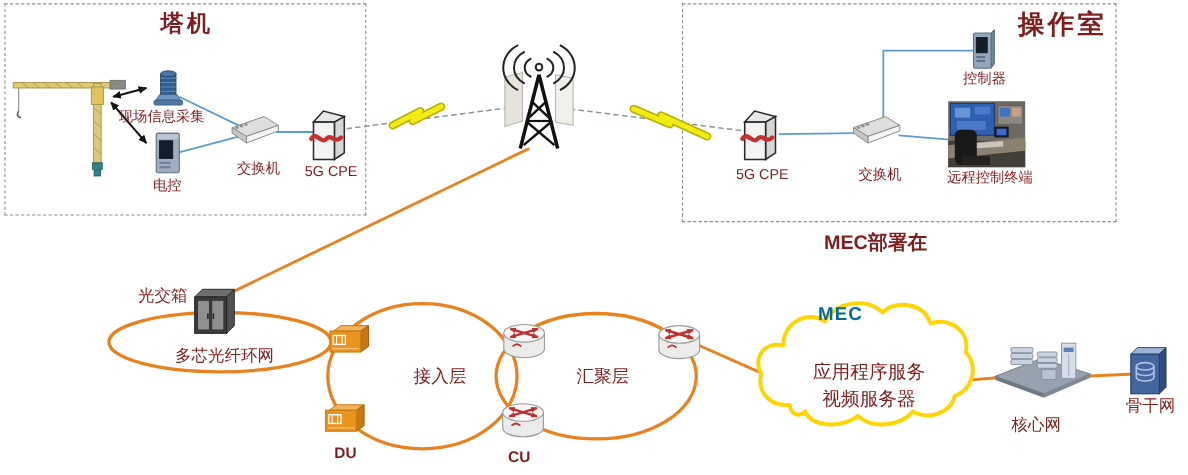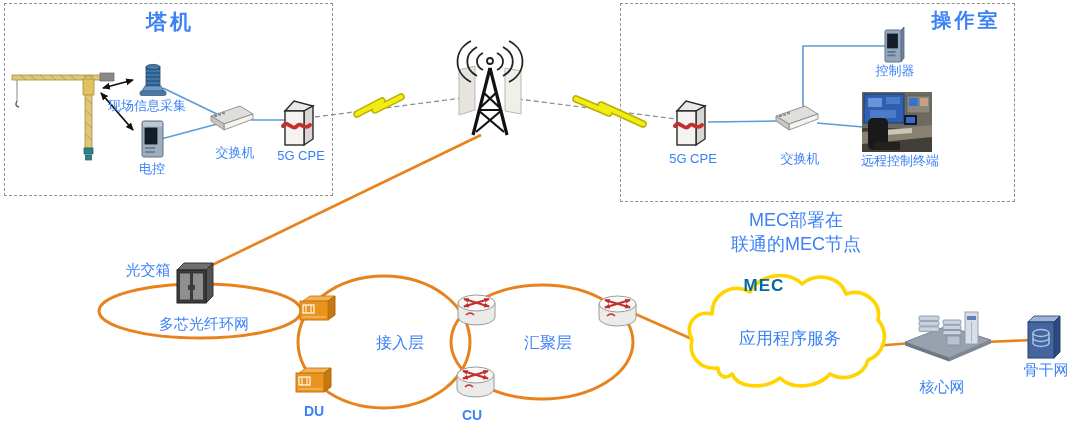--- a/index.html
+++ b/index.html
@@ -1,24 +1,24 @@
 <!DOCTYPE html>
 <html><head>
 <meta charset="utf-8">
 <style>
   html,body{margin:0;padding:0;background:#fff;}
   #canvas{
     position:relative;width:1080px;height:432px;background:#ffffff;
     font-family:"Liberation Sans", sans-serif;color:#1a1a1a;overflow:hidden;
   }
   .lbl{position:absolute;text-align:center;font-size:13px;font-weight:500;
-       color:#3b82f6;line-height:1.15;white-space:nowrap;}
+       color:#7f1d1d;line-height:1.15;white-space:nowrap;}
   .box-title{font-size:21px;font-weight:bold;letter-spacing:3px;}
   .dashed-box{position:absolute;border:1.6px dashed #8f8f8f;box-sizing:border-box;}
-  .note{font-size:18px;font-weight:400;}
+  .note{font-size:18px;font-weight:700;}
   .cloud-line{font-size:17px;font-weight:500;}
   .mec-red{font-size:17px;font-weight:bold;color:#0369a1;letter-spacing:1px;}
   svg{position:absolute;left:0;top:0;}
 </style>
 </head>
 <body>
 
 <div id="canvas">
 
   <div class="dashed-box" style="left:4px;top:3px;width:329px;height:193px;"></div>
@@ -295,34 +295,34 @@
       </g>
     </g>
   </svg>
 
   <div class="lbl box-title" style="left:118px;top:10px;width:104px;">塔机</div>
   <div class="lbl" style="left:103px;top:99px;width:88px;">现场信息采集</div>
   <div class="lbl" style="left:126px;top:162px;width:52px;">电控</div>
   <div class="lbl" style="left:208px;top:146px;width:54px;">交换机</div>
   <div class="lbl" style="left:272px;top:149px;width:58px;">5G CPE</div>
 
-  <div class="lbl box-title" style="left:920px;top:9px;width:92px;font-size:20px;">操作室</div>
+  <div class="lbl box-title" style="left:920px;top:9px;width:92px;font-size:24px;">操作室</div>
   <div class="lbl" style="left:664px;top:152px;width:58px;">5G CPE</div>
   <div class="lbl" style="left:773px;top:152px;width:54px;">交换机</div>
   <div class="lbl" style="left:866px;top:64px;width:58px;">控制器</div>
   <div class="lbl" style="left:852px;top:154px;width:96px;">远程控制终端</div>
 
   <div class="lbl" style="left:116px;top:261px;width:64px;font-size:15px;">光交箱</div>
   <div class="lbl" style="left:146px;top:315px;width:116px;font-size:15px;">多芯光纤环网</div>
   <div class="lbl" style="left:360px;top:334px;width:80px;font-size:16px;">接入层</div>
   <div class="lbl" style="left:508px;top:334px;width:80px;font-size:16px;">汇聚层</div>
   <div class="lbl" style="left:294px;top:403px;width:40px;font-size:14px;font-weight:600;">DU</div>
   <div class="lbl" style="left:452px;top:407px;width:40px;font-size:14px;font-weight:600;">CU</div>
 
   <div class="lbl note" style="left:710px;top:210px;width:172px;">MEC部署在</div>
-  <div class="lbl note" style="left:700px;top:234px;width:192px;">联通的MEC节点</div>
   <div class="lbl mec-red" style="left:738px;top:276px;width:52px;">MEC</div>
   <div class="lbl cloud-line" style="left:712px;top:329px;width:156px;">应用程序服务</div>
+  <div class="lbl cloud-line" style="left:712px;top:353px;width:156px;">视频服务器</div>
 
   <div class="lbl" style="left:906px;top:378px;width:72px;font-size:15px;">核心网</div>
   <div class="lbl" style="left:1010px;top:361px;width:72px;font-size:15px;">骨干网</div>
 
 </div>
 
 </body></html>

